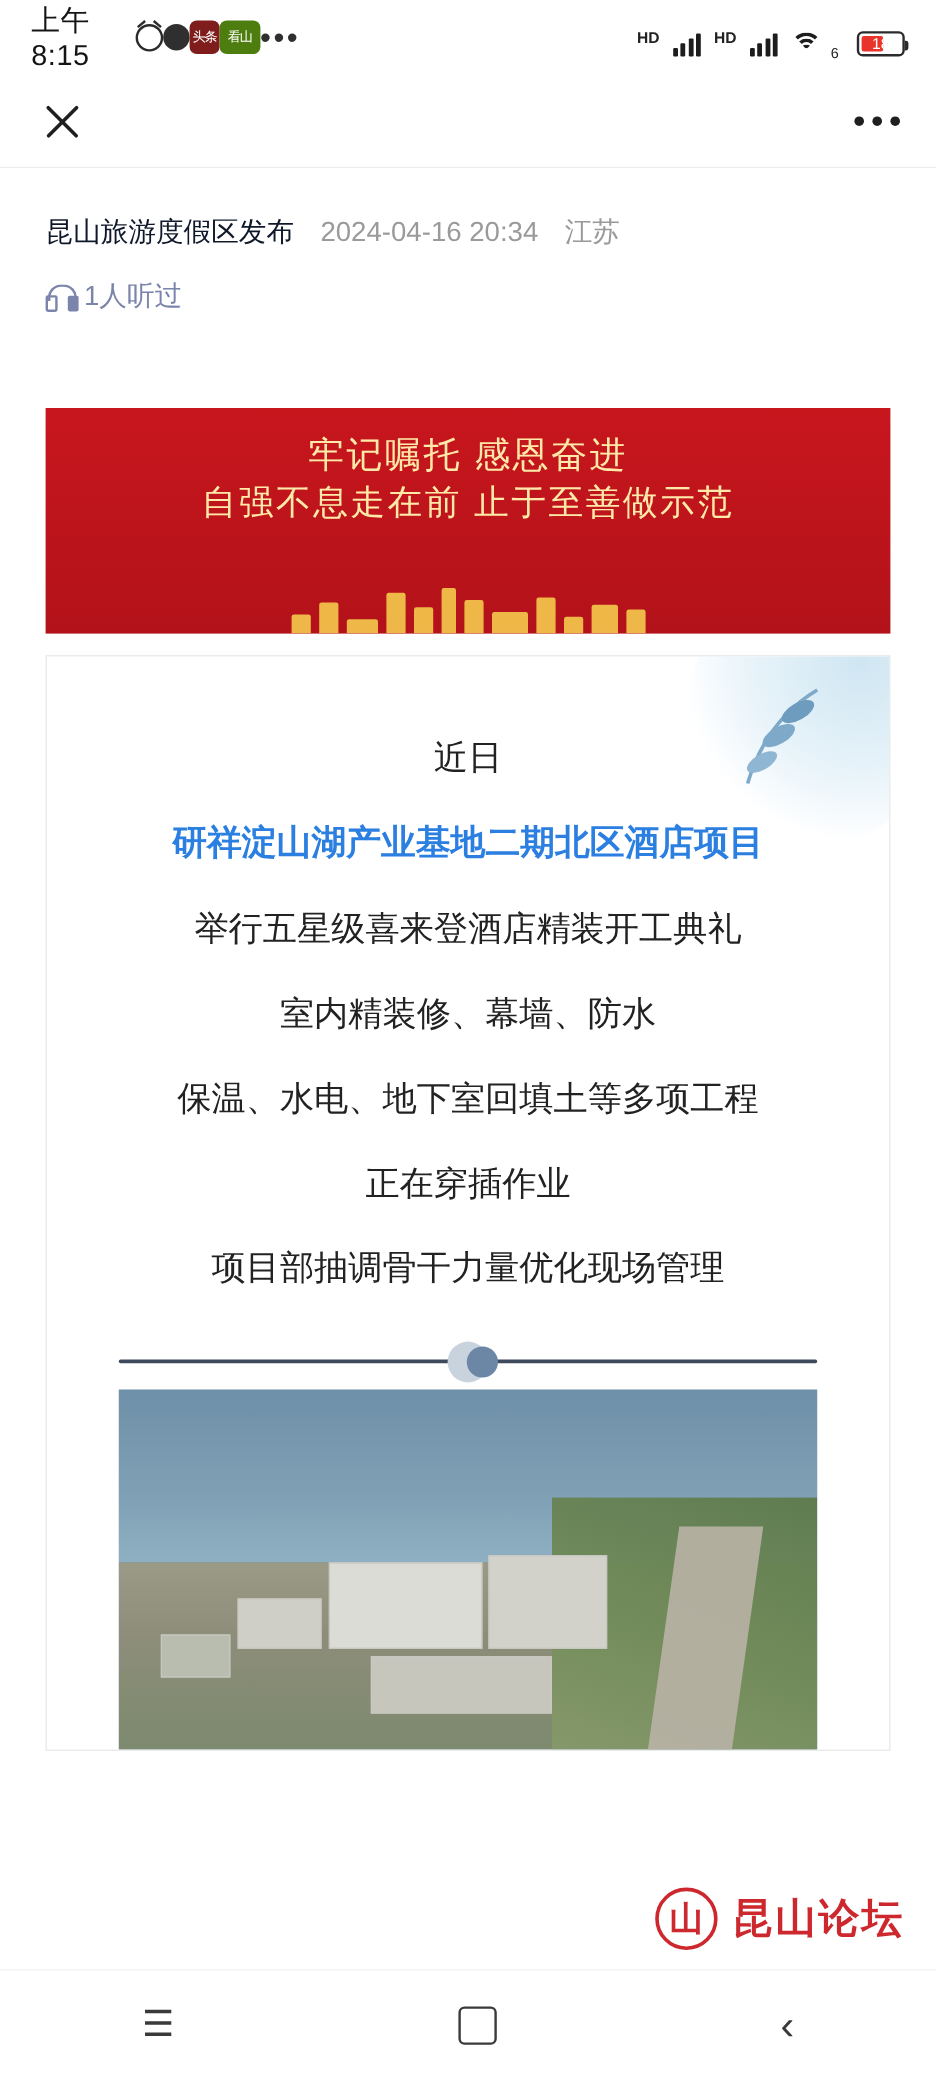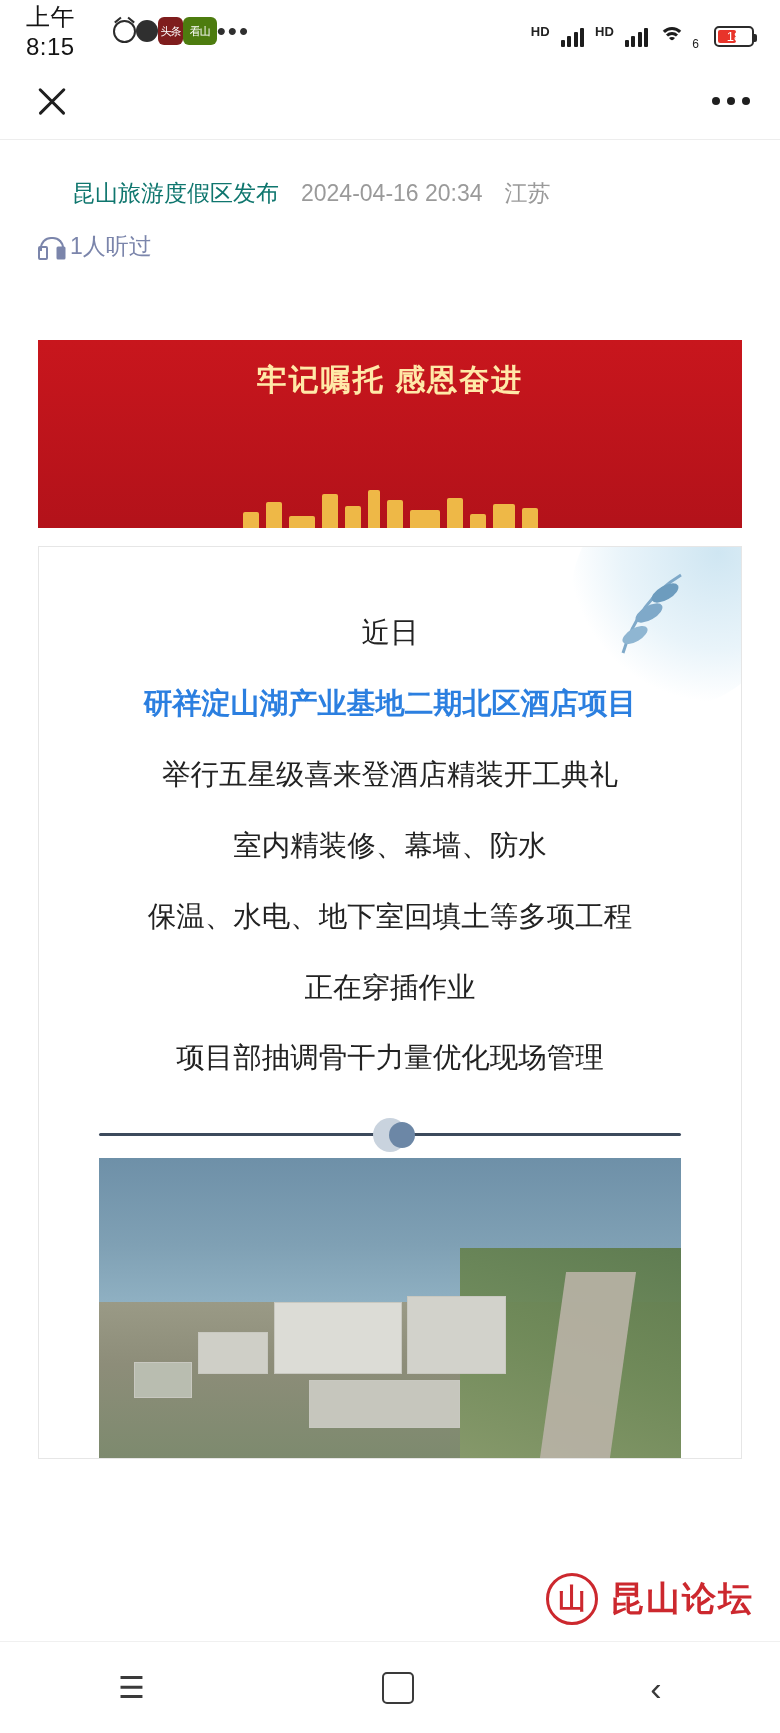--- a/index.html
+++ b/index.html
@@ -113,21 +113,21 @@
     line-height: 1.42;
     font-weight: 700;
     color: #1a1a1a;
     letter-spacing: .3px;
   }
   .meta {
     display: flex; align-items: baseline; gap: 22px;
     padding: 38px 38px 0 38px;
     font-size: 23px;
   }
-  .meta-source { color: #0f766e; margin-left: 34px; }
+  .meta-source { color: #0f172a; }
   .meta-date, .meta-loc { color: #9a9a9a; }
   .listen {
     display: flex; align-items: center; gap: 8px;
     padding: 22px 38px 0 38px;
     color: #7b85ab; font-size: 23px;
   }
   .headphone {
     width: 24px; height: 20px; position: relative; display: inline-block;
   }
   .headphone::before {
@@ -143,21 +143,21 @@
   
   .banner-wrap { padding: 78px 38px 0 38px; }
   .banner {
     position: relative; width: 100%; height: 188px;
     background: linear-gradient(180deg, #c8161d 0%, #b3121a 100%);
     overflow: hidden;
     display: flex; flex-direction: column; align-items: center;
     justify-content: flex-start; padding-top: 20px;
   }
   .banner-l {
-    color: #ffe9a8; font-weight: 700; letter-spacing: 2px; line-height: 1.32;
+    color: #ffe9a8; font-weight: 400; letter-spacing: 2px; line-height: 1.32;
     text-align: left; white-space: nowrap;
   }
   .bl1 { font-size: 30px; }
   .bl2 { font-size: 29px; }
   .bl3 { font-size: 29px; }
   .banner-skyline {
     position: absolute; left: 0; right: 0; bottom: 0; height: 48px;
     display: flex; align-items: flex-end; justify-content: center; gap: 7px;
     opacity: .95;
   }
@@ -331,20 +331,21 @@
     </div>
 
     <div class="listen">
       <span class="headphone"></span>
       <span>1人听过</span>
     </div>
 
     <div class="banner-wrap">
       <div class="banner">
         <div class="banner-l bl1">牢记嘱托  感恩奋进</div>
+        <div class="banner-l bl2">自强不息走在前  止于至善做示范</div>
         <div class="banner-skyline">
           <i style="height:16px"></i>
             <i style="height:26px"></i>
             <i style="height:12px;width:26px"></i>
           <i style="height:34px"></i>
             <i style="height:22px"></i>
             <i style="height:38px;width:12px"></i>
           <i style="height:28px"></i>
             <i style="height:18px;width:30px"></i>
             <i style="height:30px"></i>

